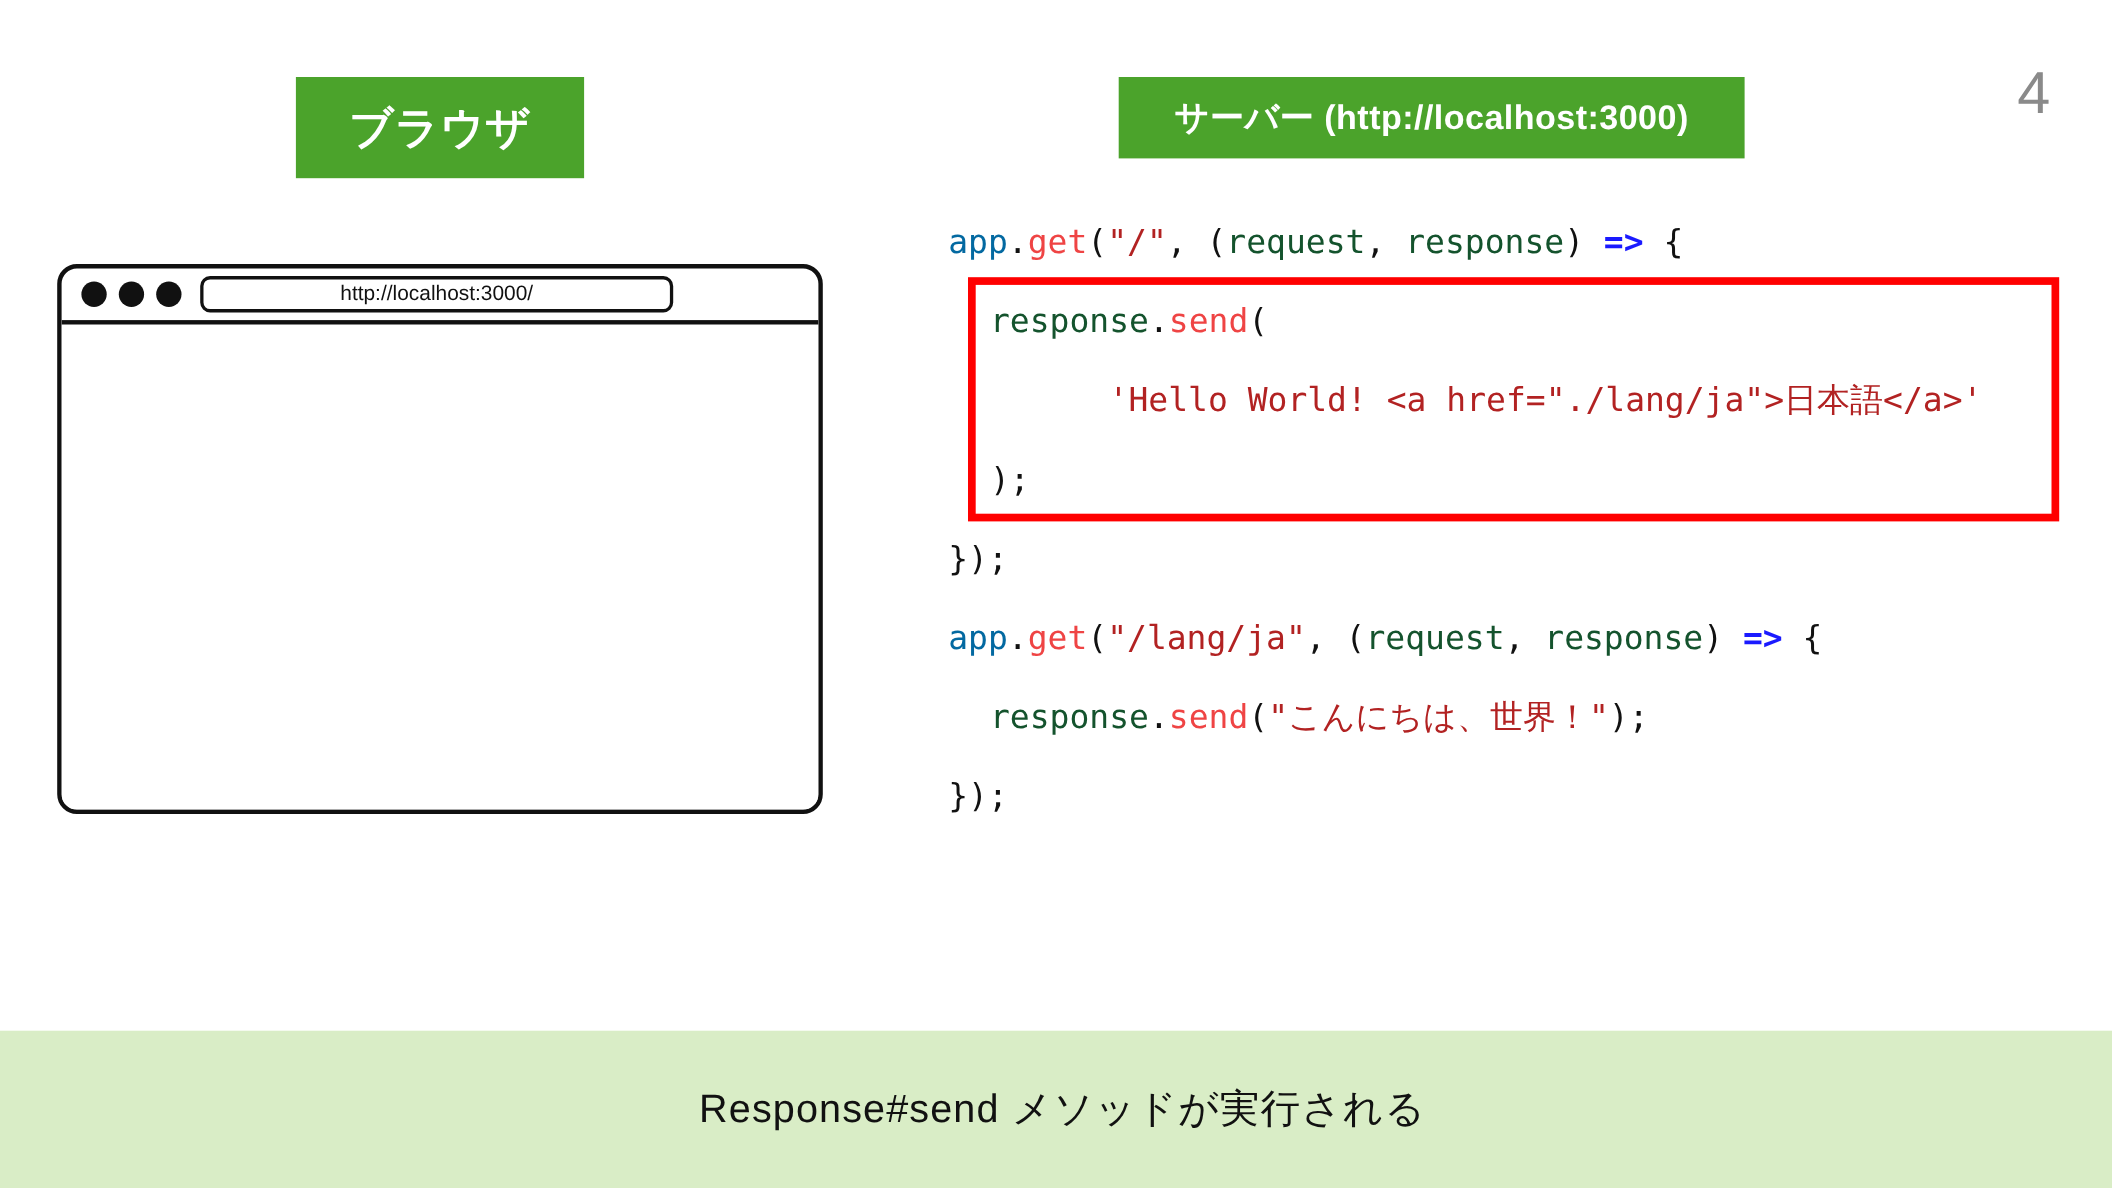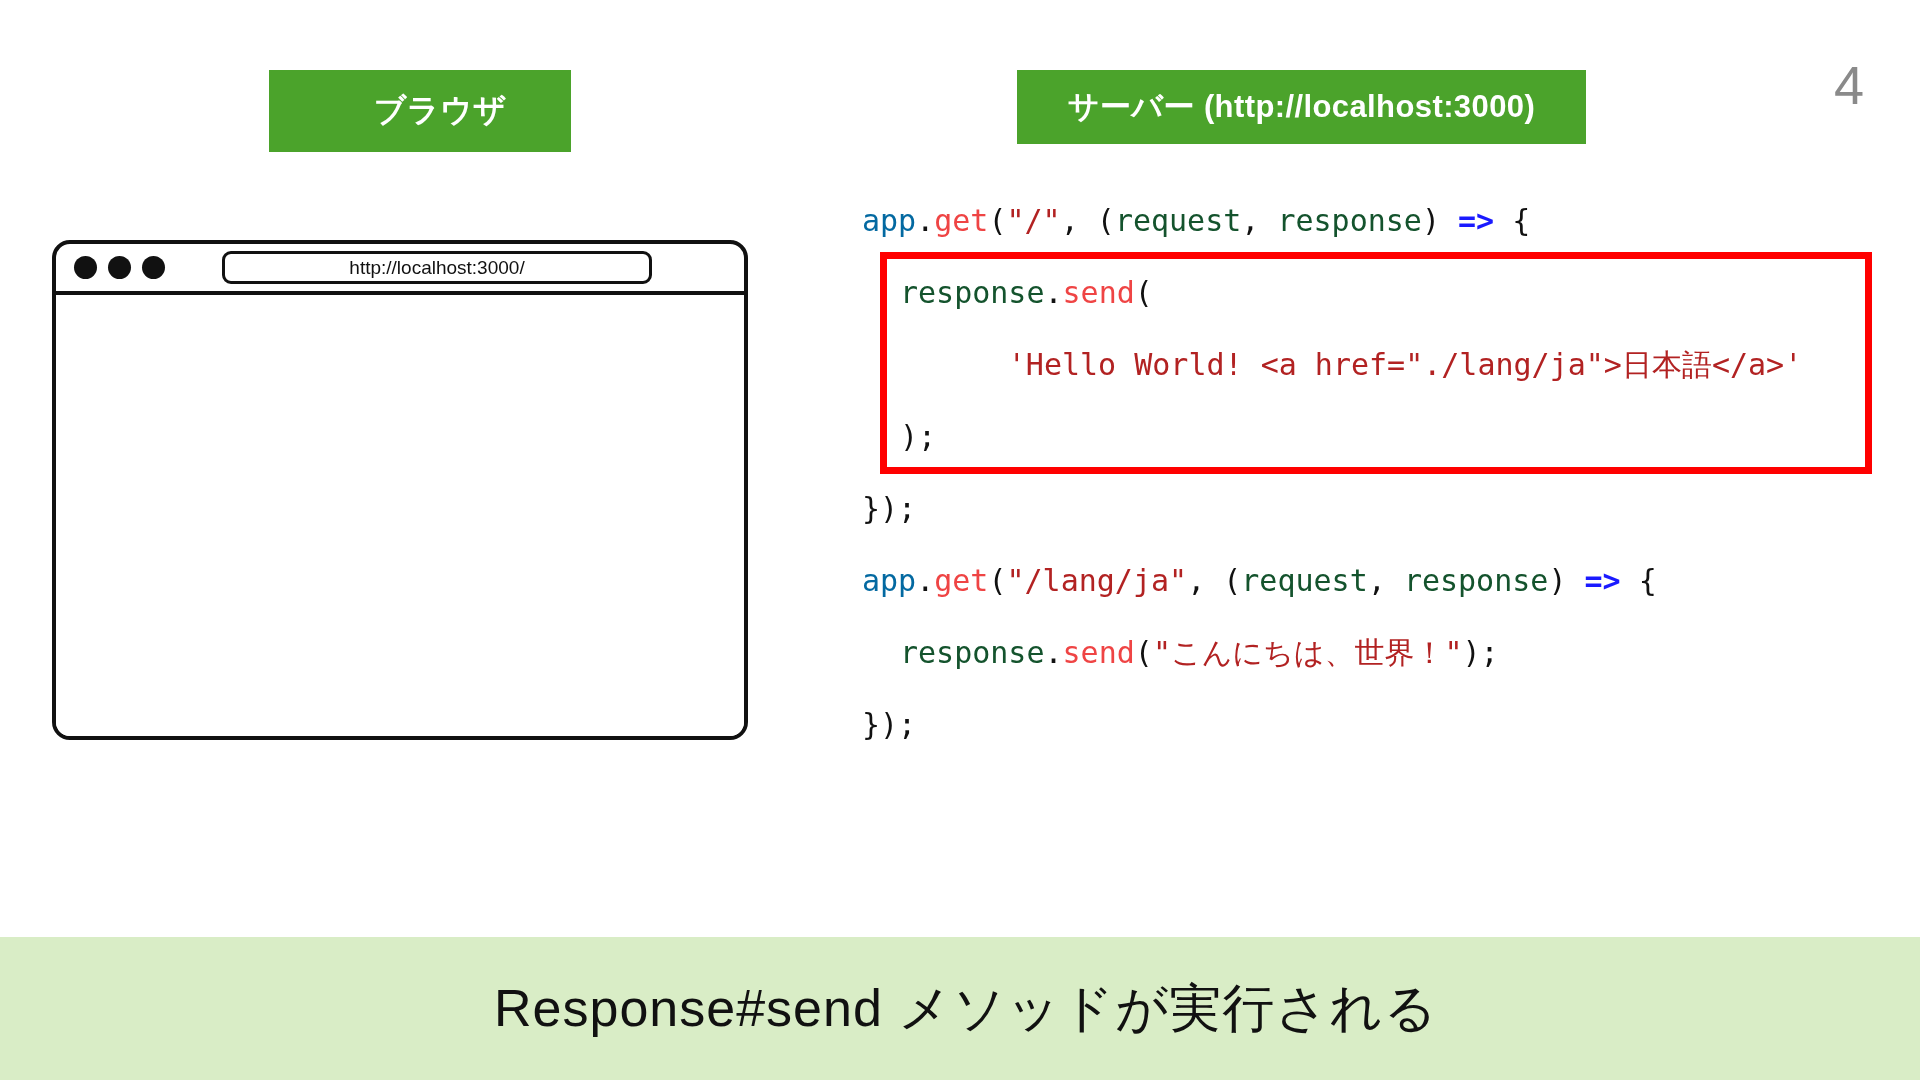--- a/index.html
+++ b/index.html
@@ -35,23 +35,22 @@
     font-weight: bold;
     display: flex;
     align-items: center;
     justify-content: center;
     letter-spacing: 0.4px;
   }
   .header-browser {
     left: 269px;
     top: 70px;
     width: 262px;
-    height: 82px;
-    font-size: 32px;
-    padding-left: 40px;
+    height: 92px;
+    font-size: 40px;
   }
   .header-server {
     left: 1017px;
     top: 70px;
     width: 569px;
     height: 74px;
     font-size: 31px;
   }
 
   
@@ -68,21 +67,20 @@
     overflow: hidden;
   }
   .browser-chrome {
     position: relative;
     height: 51px;
     border-bottom: 4px solid #111111;
     box-sizing: border-box;
     display: flex;
     align-items: center;
     padding-left: 18px;
-    gap: 40px;
   }
   .dots {
     display: flex;
     gap: 11px;
     align-items: center;
   }
   .dot {
     width: 23px;
     height: 23px;
     border-radius: 50%;
@@ -154,21 +152,21 @@
     left: 0;
     bottom: 0;
     width: 1920px;
     height: 143px;
     background: #d9edc6;
     display: flex;
     align-items: center;
     justify-content: center;
   }
   .caption-text {
-    font-size: 52px;
+    font-size: 36px;
     color: #111111;
     font-family: "Liberation Sans", "DejaVu Sans", sans-serif;
     letter-spacing: 1px;
     margin-left: 12px;
   }
 </style>
 </head>
 <body>
 
 <div class="page-number">4</div>

